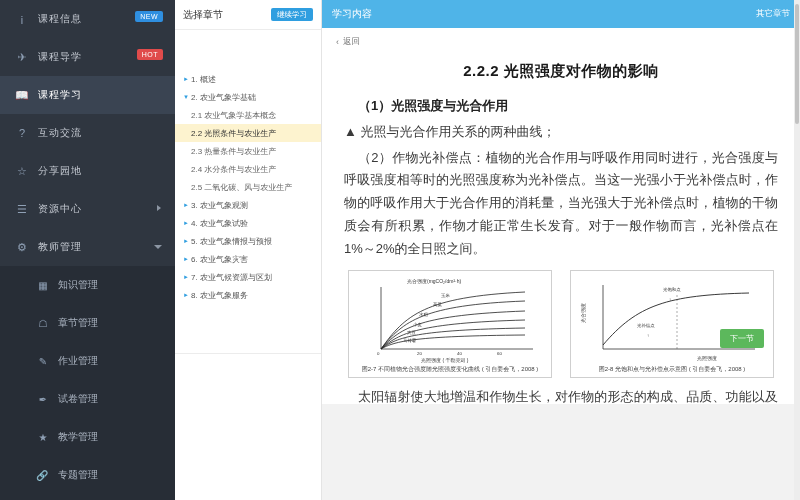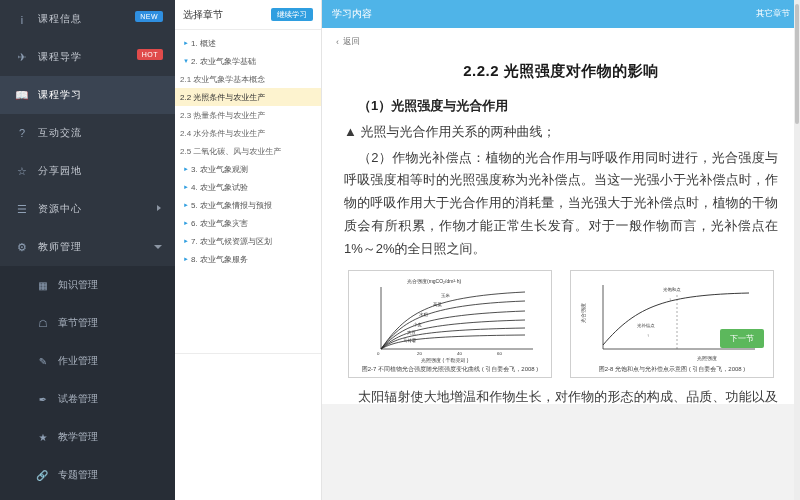--- a/index.html
+++ b/index.html
@@ -103,20 +103,21 @@
   
   .chapter-panel {
     width: 147px;
     flex: 0 0 147px;
     background: #ffffff;
     height: 500px;
     border-right: 1px solid #e4e4e4;
     display: flex;
     flex-direction: column;
     position: relative;
+    gap: 36px;
   }
   .chapter-head {
     height: 30px;
     display: flex;
     align-items: center;
     padding: 0 8px;
     border-bottom: 1px solid #ececec;
     flex: 0 0 30px;
   }
   .chapter-head .title {
@@ -149,21 +150,21 @@
     cursor: pointer;
     white-space: nowrap;
   }
   .tree-row .arr {
     width: 10px;
     color: #2f9ee0;
     font-size: 7px;
     flex: 0 0 10px;
     text-align: center;
   }
-  .tree-row.lvl2 { padding-left: 5px; color: #666; }
+  .tree-row.lvl2 { padding-left: 16px; color: #666; }
   .tree-row.sel {
     background: #fdf3cf;
     color: #333;
   }
   .panel-divider {
     position: absolute;
     left: 0; right: 0;
     bottom: 146px;
     height: 1px;
     background: #ececec;

